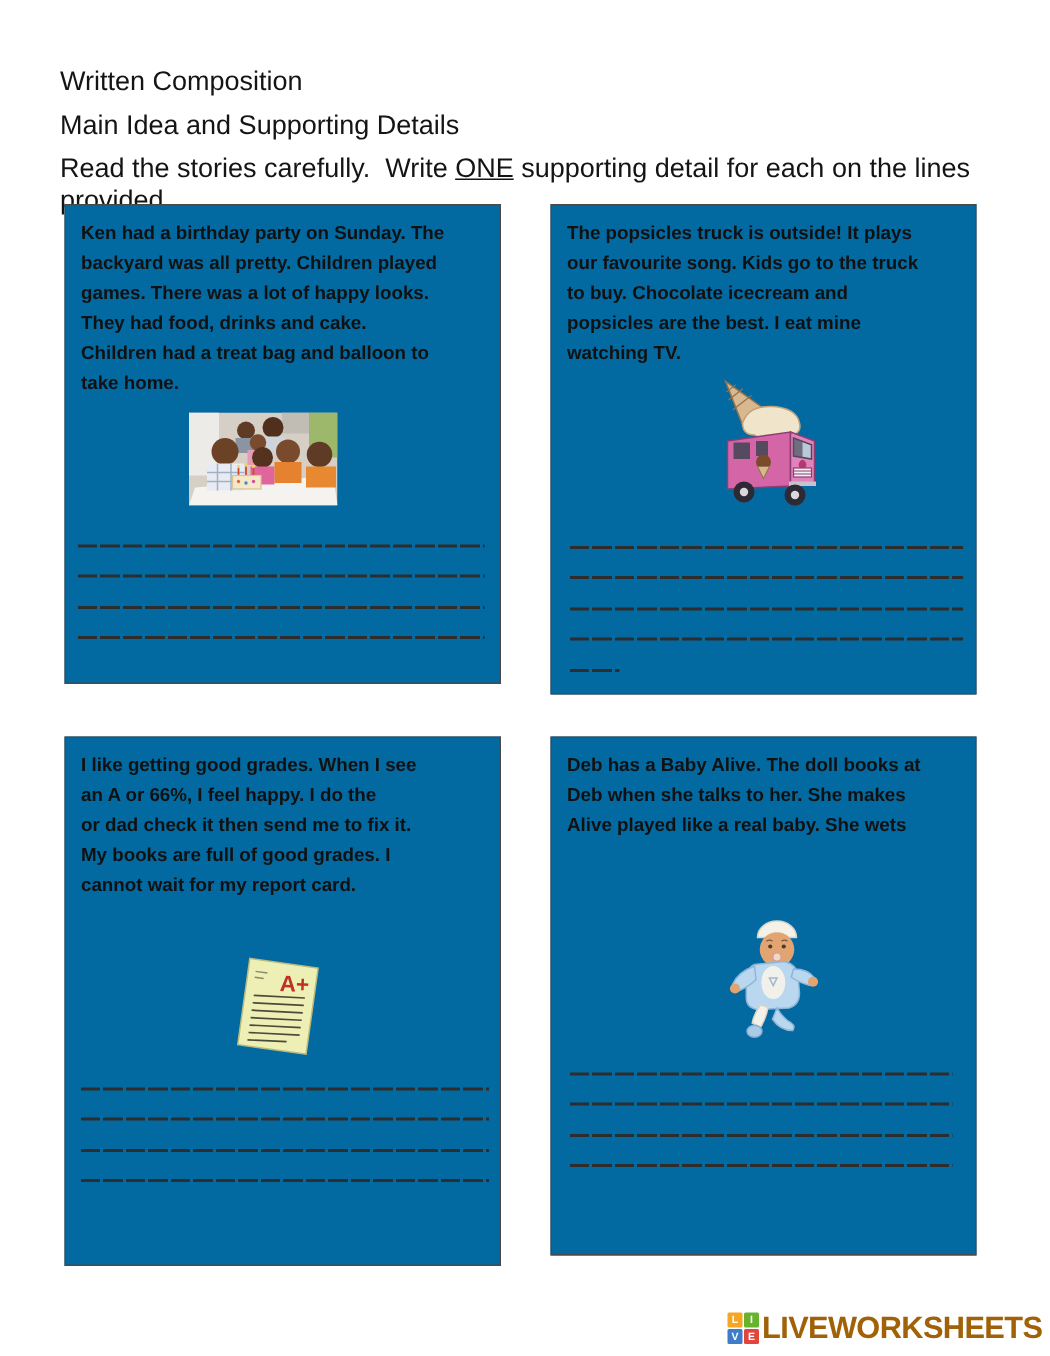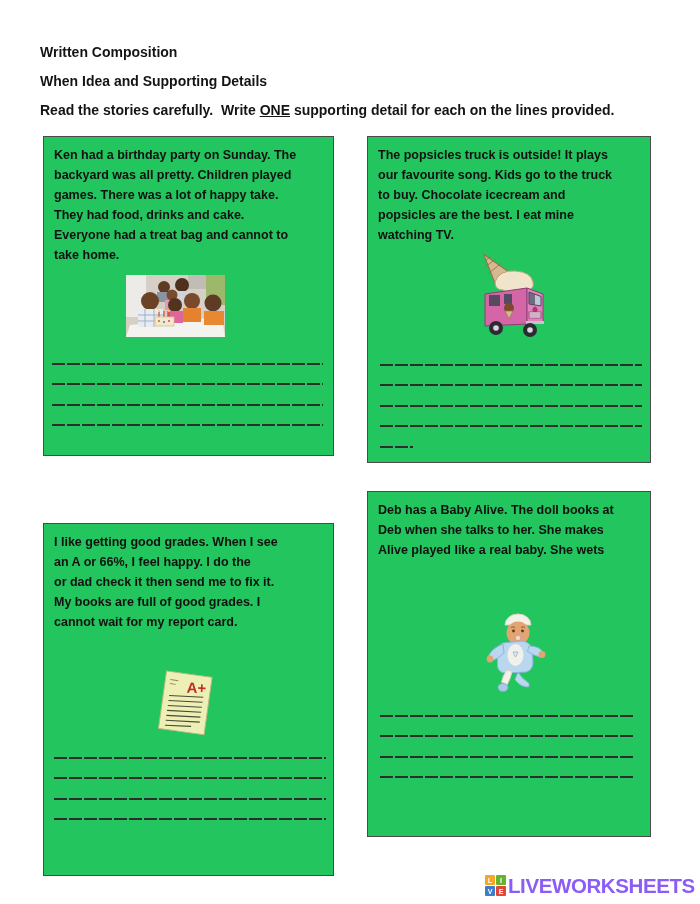--- a/index.html
+++ b/index.html
@@ -1,29 +1,29 @@
 <!DOCTYPE html>
 <html><head>
 <meta charset="utf-8">
 <style>
   html,body{margin:0;padding:0;}
   body{
     width:700px;height:904px;background:#ffffff;position:relative;overflow:hidden;
     font-family:"Liberation Sans",sans-serif;color:#141414;
   }
-  .hdr{position:absolute;left:40px;font-size:14px;font-weight:bold;white-space:pre-wrap;}
+  .hdr{position:absolute;left:40px;font-size:18px;font-weight:normal;white-space:pre-wrap;}
   #hdr-title{top:44px;}
   #hdr-subtitle{top:73px;}
   #hdr-instructions{top:102px;}
   #hdr-instructions .emph{text-decoration:underline;}
 
-  .story-box{position:absolute;border:1px solid #4a4a4a;background:#22c55e;}
+  .story-box{position:absolute;border:1px solid #4a4a4a;background:#0369a1;}
   #box1{left:43px;top:136px;width:289px;height:318px;}
   #box2{left:367px;top:136px;width:282px;height:325px;}
-  #box3{left:43px;top:491px;width:289px;height:351px;margin-top:32px;}
+  #box3{left:43px;top:491px;width:289px;height:351px;}
   #box4{left:367px;top:491px;width:282px;height:344px;}
 
   .story-text{position:absolute;left:10px;top:8px;font-size:12.5px;font-weight:bold;
     line-height:20px;color:#111;}
   .story-line{white-space:nowrap;}
 
   .pic{position:absolute;}
   #pic1{left:82px;top:138px;}
   #pic2{left:101px;top:113px;}
   #pic3{left:110px;top:145px;}
@@ -44,30 +44,30 @@
   #footer-logo{position:absolute;left:485px;top:873px;height:25px;display:flex;align-items:center;gap:2px;}
   .logo-grid{display:grid;grid-template-columns:10px 10px;grid-template-rows:10px 10px;gap:1px;}
   .logo-cell{display:flex;align-items:center;justify-content:center;color:#fff;
     font-size:7px;font-weight:bold;line-height:1;border-radius:1px;}
   #brand{font-size:20.5px;font-weight:bold;letter-spacing:-0.4px;}
 </style>
 </head>
 <body>
 
 <div class="hdr" id="hdr-title">Written Composition</div>
-<div class="hdr" id="hdr-subtitle">When Idea and Supporting Details</div>
+<div class="hdr" id="hdr-subtitle">Main Idea and Supporting Details</div>
 <div class="hdr" id="hdr-instructions"><span>Read the stories carefully.  Write </span><span class="emph">ONE</span><span> supporting detail for each on the lines provided.</span></div>
 
 <div class="story-box" id="box1">
   <div class="story-text">
       <div class="story-line">Ken had a birthday party on Sunday. The</div>
       <div class="story-line">backyard was all pretty. Children played</div>
-      <div class="story-line">games. There was a lot of happy take.</div>
+      <div class="story-line">games. There was a lot of happy looks.</div>
       <div class="story-line">They had food, drinks and cake.</div>
-      <div class="story-line">Everyone had a treat bag and cannot to</div>
+      <div class="story-line">Children had a treat bag and balloon to</div>
       <div class="story-line">take home.</div>
     </div>
   <svg class="pic" id="pic1" width="99" height="62" viewBox="0 0 99 62">
     <rect width="99" height="62" fill="#d6cfc6"></rect>
     <rect width="20" height="42" fill="#edebe7"></rect>
     <rect x="62" width="18" height="14" fill="#c2bdb4"></rect>
     <rect x="80" width="19" height="30" fill="#9db86b"></rect>
     <circle cx="38" cy="12" r="6" fill="#5f3a24"></circle>
       <rect x="31" y="17" width="14" height="10" fill="#8a94a3"></rect>
     <circle cx="56" cy="10" r="7" fill="#4f301c"></circle>
@@ -205,14 +205,14 @@
   </div>
 </div>
 
 <div id="footer-logo">
   <div class="logo-grid">
     <div class="logo-cell" style="background: rgb(245, 166, 35);">L</div>
     <div class="logo-cell" style="background: rgb(103, 179, 46);">I</div>
     <div class="logo-cell" style="background: rgb(61, 124, 201);">V</div>
     <div class="logo-cell" style="background: rgb(226, 69, 60);">E</div>
   </div>
-  <div id="brand" style="color: #8b5cf6;">LIVEWORKSHEETS</div>
+  <div id="brand" style="color: #a16207;">LIVEWORKSHEETS</div>
 </div>
 
 </body></html>

